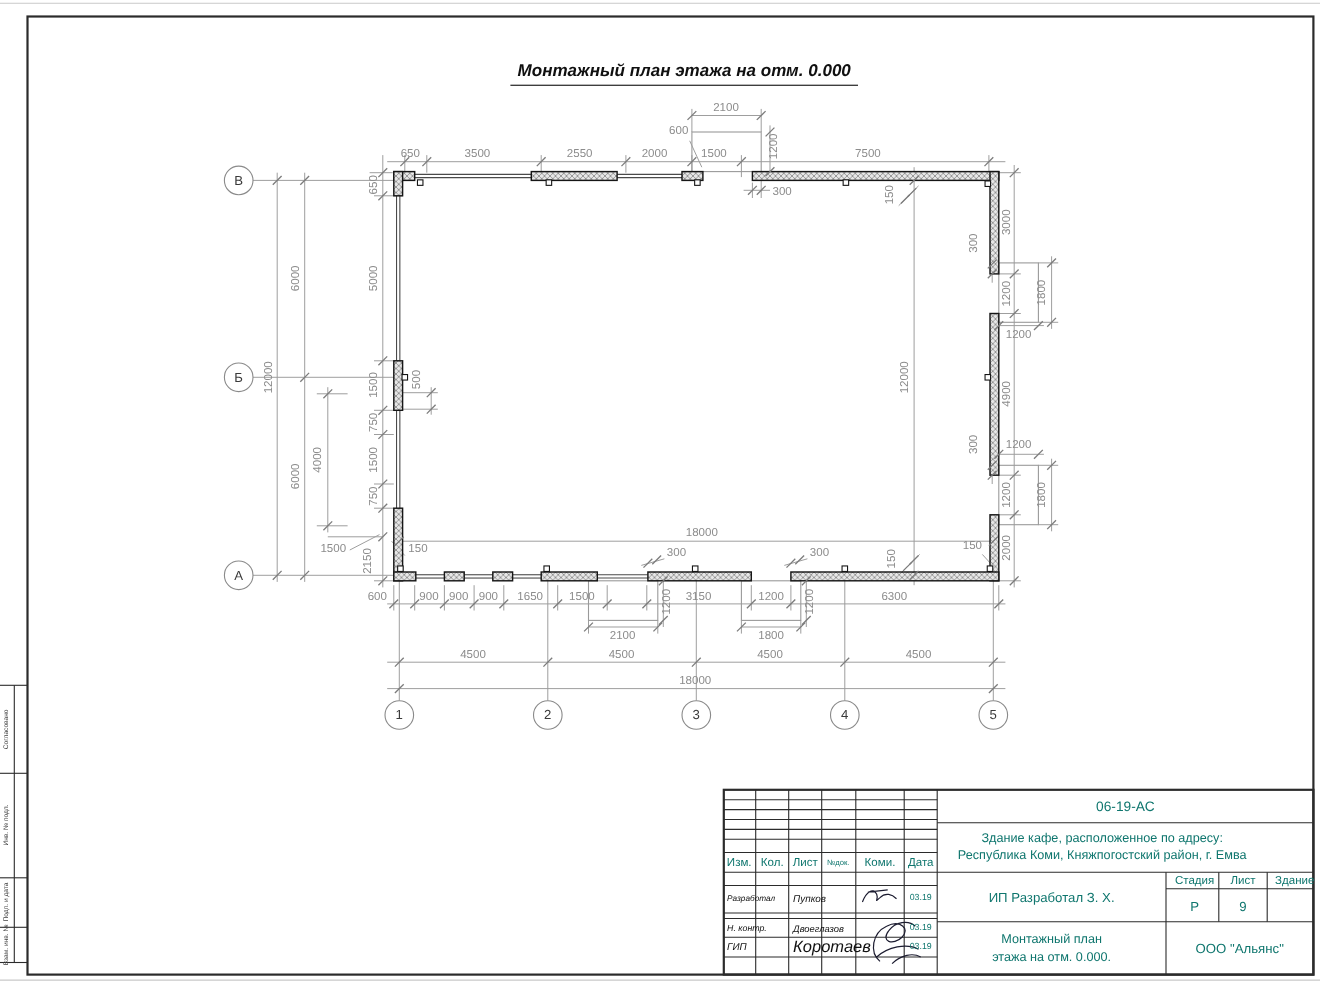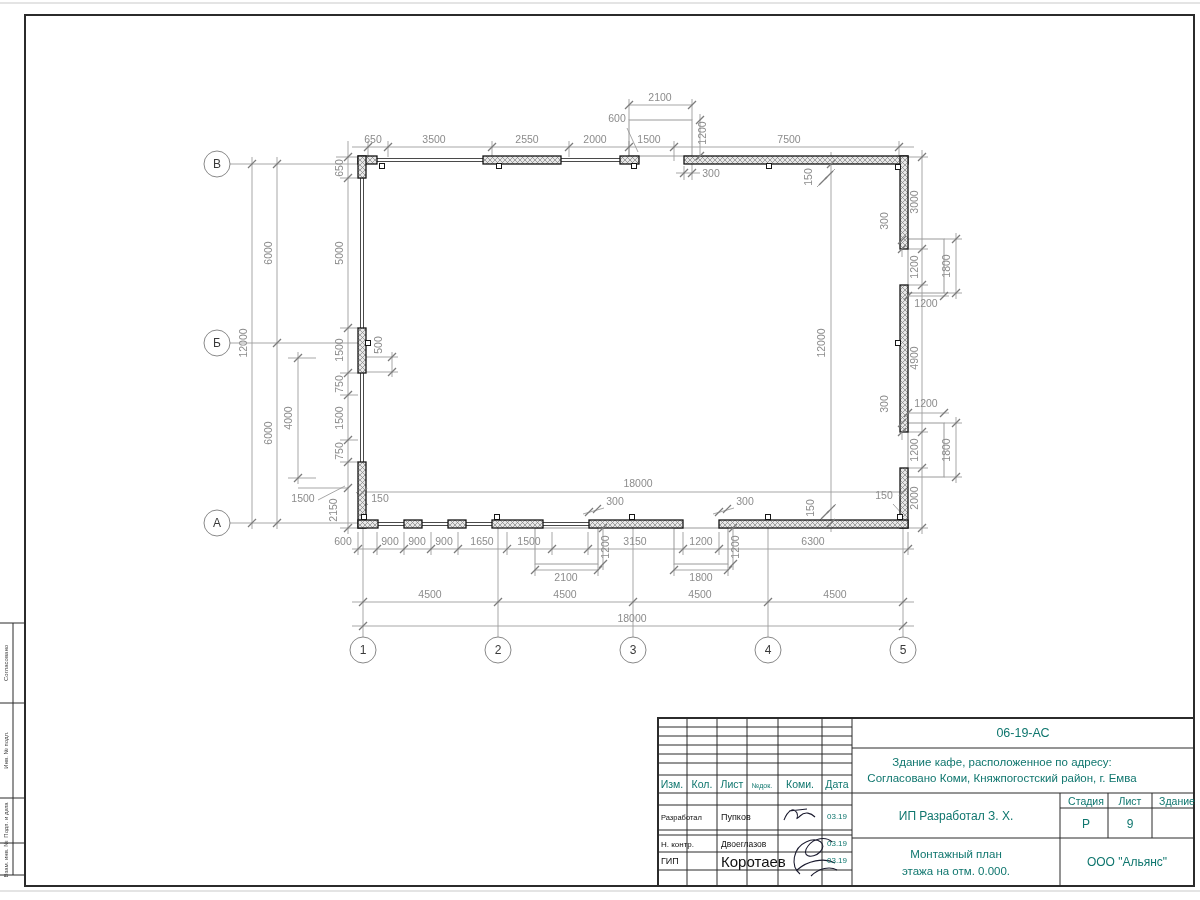--- a/index.html
+++ b/index.html
@@ -14,21 +14,21 @@
   .tick{stroke:#7c7c7c;stroke-width:1.2;}
   .dimtext{font:10.5px "Liberation Sans",sans-serif;fill:#8c8c8c;text-anchor:middle;}
   .sq{fill:#ffffff;stroke:#161616;stroke-width:1;}
   .axc{fill:#fff;stroke:#8a8a8a;stroke-width:1;}
   .axt{font:12px "Liberation Sans",sans-serif;fill:#3a3a3a;text-anchor:middle;}
   .fr{stroke:#2b2b2b;stroke-width:1;}
   .fr2{stroke:#2b2b2b;stroke-width:2;fill:none;}
   .faint{stroke:#c9c9c9;stroke-width:1;}
   .sig{fill:none;stroke:#1c1c30;stroke-width:1.1;}
   .tbt{position:absolute;transform:translate(-50%,-50%);color:#0f766e;white-space:nowrap;text-align:center;}
-  .tbl{position:absolute;transform:translateY(-50%);color:#111;white-space:nowrap;}
+  .tbl{position:absolute;transform:translateY(-50%);color:#111;white-space:nowrap;font-style:italic;}
   .vtext{position:absolute;transform:translate(-50%,-50%) rotate(-90deg);font-size:6px;color:#444;white-space:nowrap;}
   #main-title{position:absolute;left:44px;right:0;top:56px;text-align:center;}
   #main-title span{display:inline-block;font:italic bold 15.5px "Liberation Sans",sans-serif;
        color:#101010;border-bottom:1.5px solid #101010;padding:0 6px 3px;}
 </style>
 </head>
 <body>
 
 <div id="sheet">
   <svg id="plan" width="1200" height="900" viewBox="0 0 1200 900">
@@ -392,25 +392,28 @@
         <text x="768" y="654" class="axt">4</text>
         <circle cx="903" cy="650" r="13" class="axc"></circle>
         <text x="903" y="654" class="axt">5</text>
       </g>
       <g>
         <path d="M784,820 C788,810 794,807 797,813 C799,818 794,821 800,816 C805,811 811,813 815,817 M789,811 L807,809" class="sig"></path>
         <path d="M800,874 C790,866 793,848 806,842 C818,836 828,844 820,852 C812,860 800,856 808,846 C814,838 826,836 832,842 M797,870 C807,861 824,857 835,863 M811,876 C819,868 830,866 837,870" class="sig"></path>
       </g>
     </svg>
 
+  <div id="main-title">
+    <span>Монтажный план этажа на отм. 0.000</span>
+  </div>
 
   <div>
     <div class="tbt" style="left:1023px;top:733px;font-size:12.5px">06-19-АС</div>
     <div class="tbt" style="left:1002px;top:762px;font-size:11.5px">Здание кафе, расположенное по адресу:</div>
-    <div class="tbt" style="left:1002px;top:778px;font-size:11.5px">Согласовано Коми, Княжпогостский район, г. Емва</div>
+    <div class="tbt" style="left:1002px;top:778px;font-size:11.5px">Республика Коми, Княжпогостский район, г. Емва</div>
     <div class="tbt" style="left:956px;top:816px;font-size:12px">ИП Разработал З. Х.</div>
     <div class="tbt" style="left:1086px;top:801px;font-size:10.5px">Стадия</div>
     <div class="tbt" style="left:1130px;top:801px;font-size:10.5px">Лист</div>
     <div class="tbt" style="left:1177px;top:801px;font-size:10.5px">Здание</div>
     <div class="tbt" style="left:1086px;top:824px;font-size:12px">Р</div>
     <div class="tbt" style="left:1130px;top:824px;font-size:12px">9</div>
     <div class="tbt" style="left:1173px;top:824px;font-size:12px"></div>
     <div class="tbt" style="left:956px;top:854px;font-size:11.5px">Монтажный план</div>
     <div class="tbt" style="left:956px;top:871px;font-size:11.5px">этажа на отм. 0.000.</div>
     <div class="tbt" style="left:1127px;top:862px;font-size:12px">ООО "Альянс"</div>

